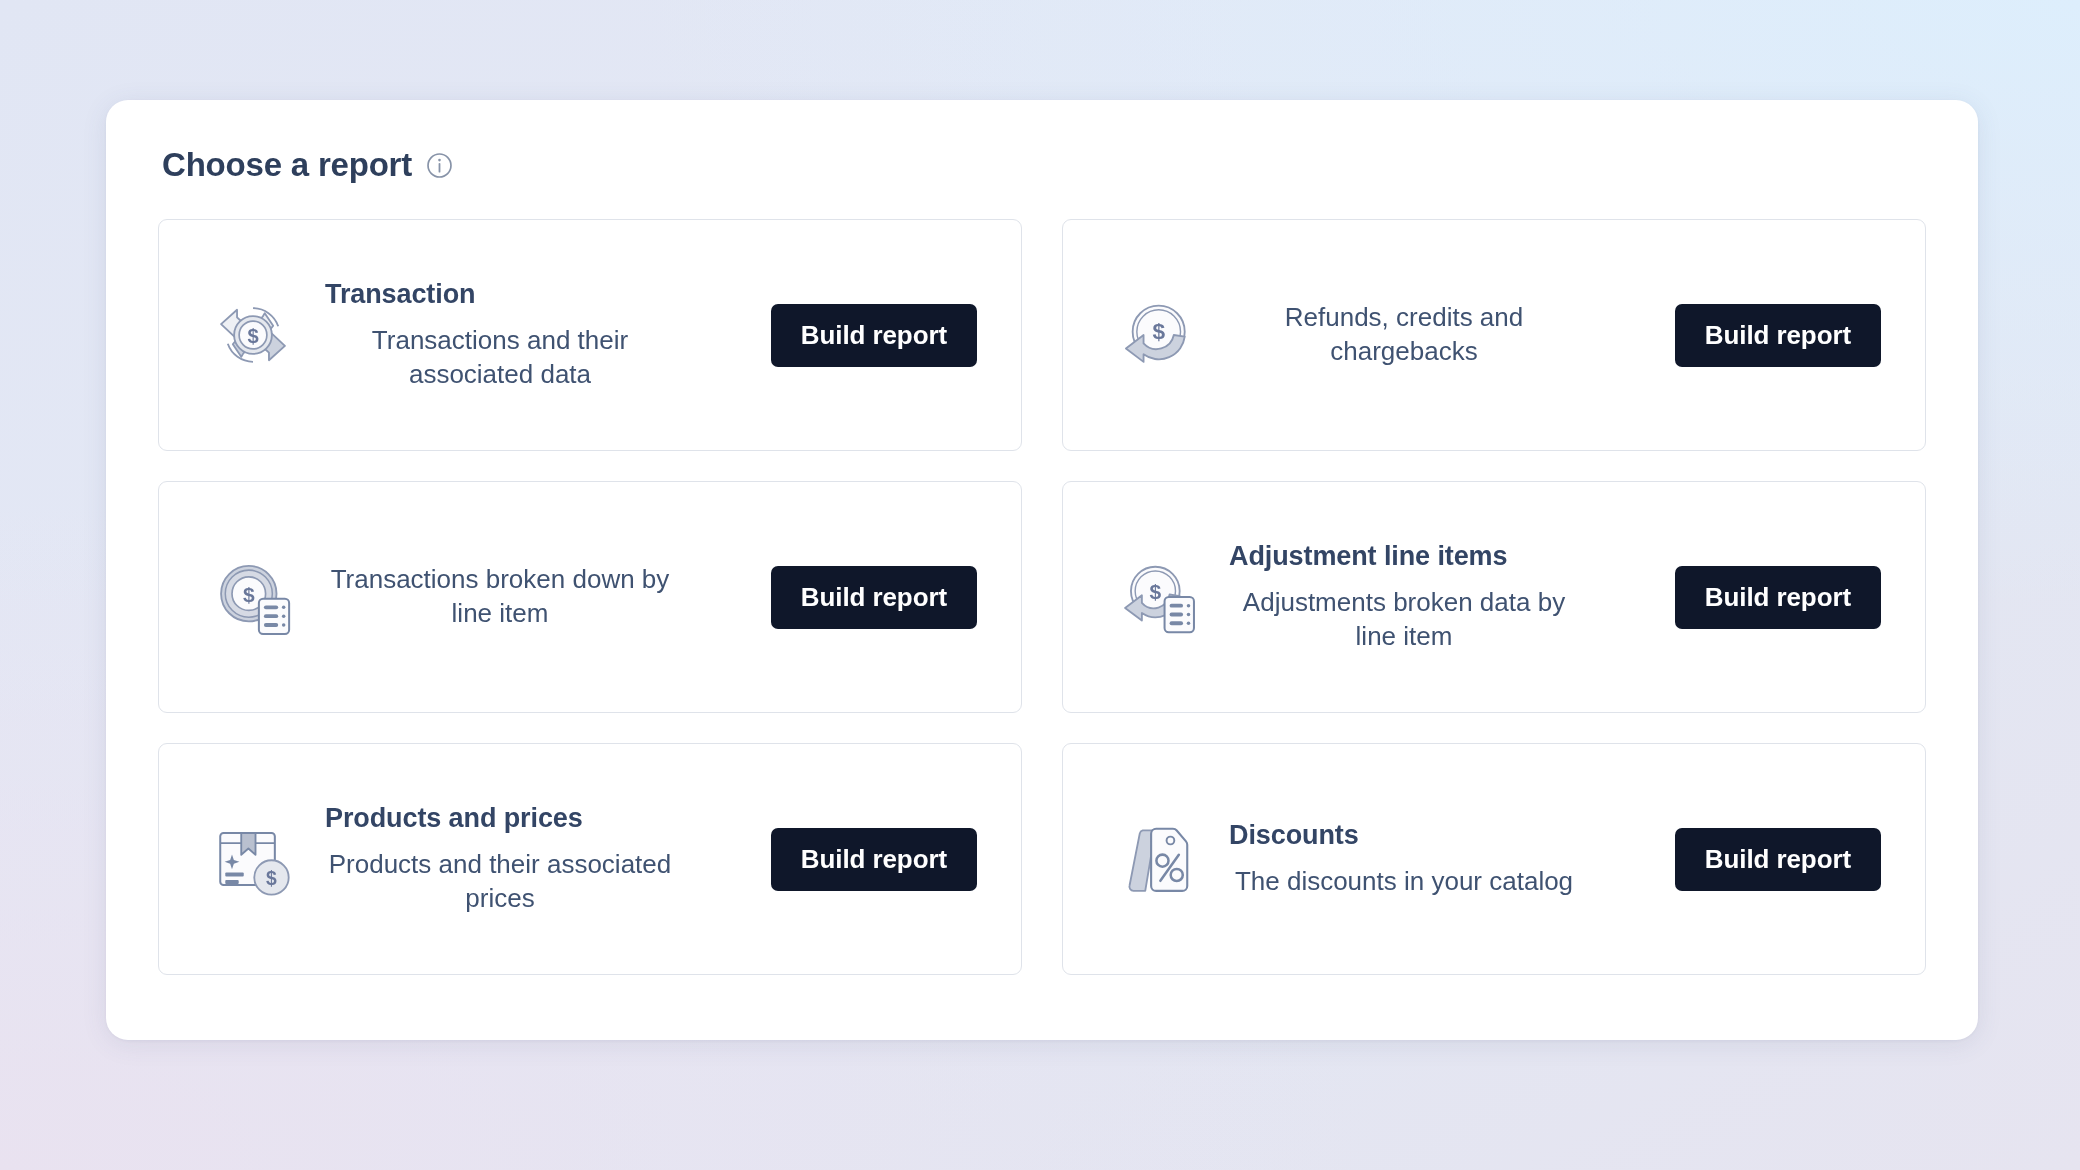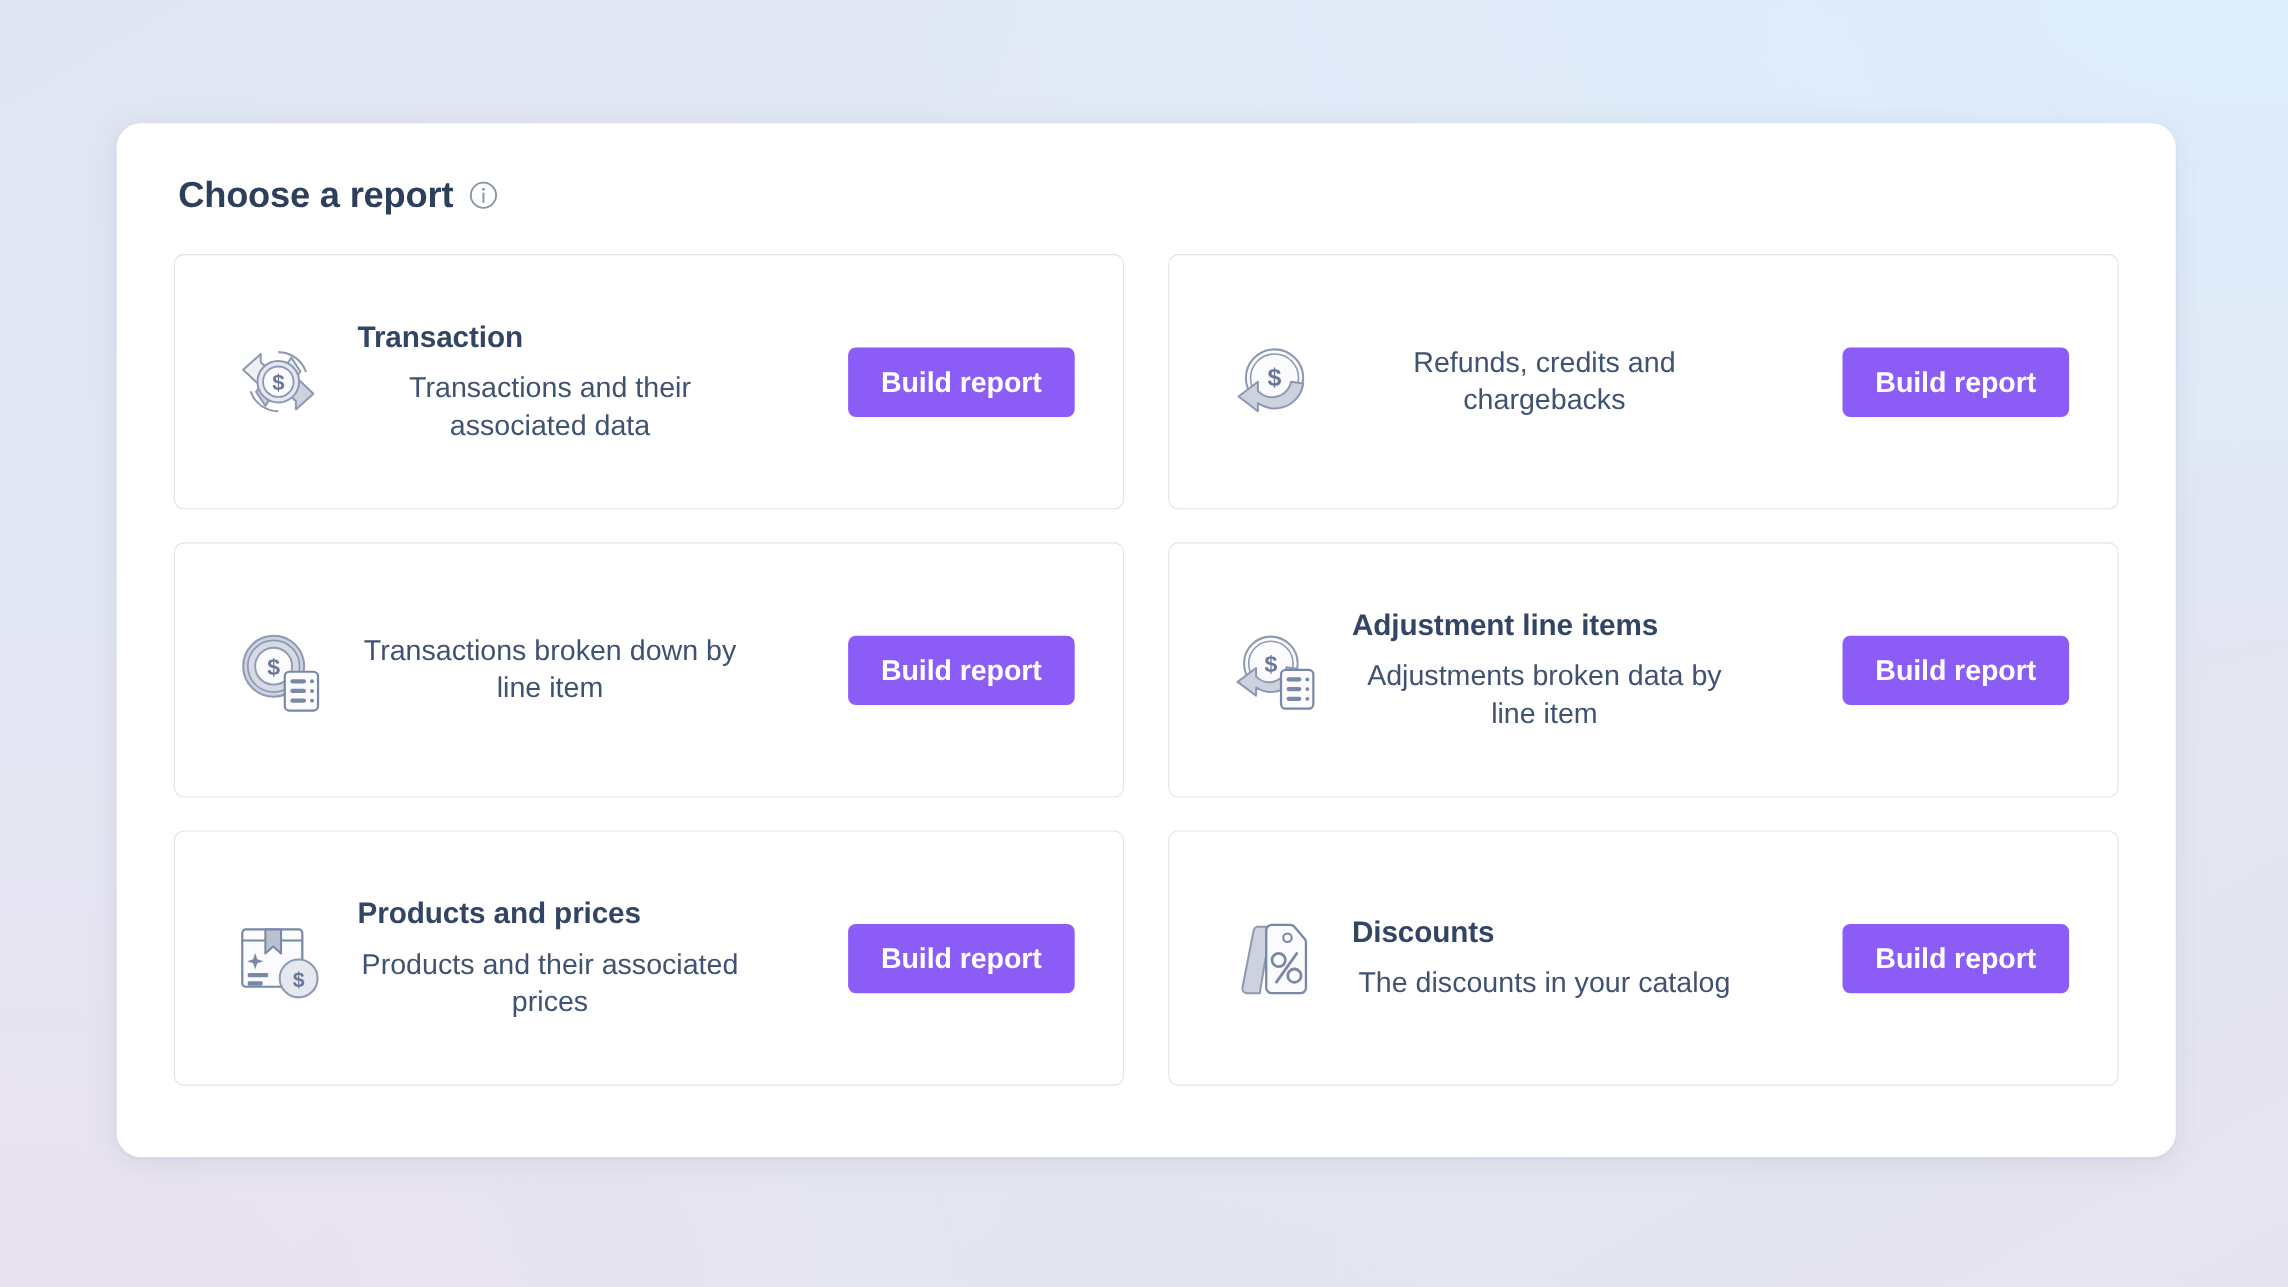--- a/index.html
+++ b/index.html
@@ -18,21 +18,21 @@
       linear-gradient(150deg, #e1e6f4 0%, #e4e8f5 42%, #e3e6f2 72%, #e6e4f0 100%);
     display: flex;
     align-items: flex-start;
     justify-content: flex-start;
   }
 
   
   .panel {
     position: absolute;
     left: 106px;
-    top: 112px;
+    top: 100px;
     width: 1872px;
     height: 940px;
     background: #ffffff;
     border-radius: 22px;
     box-shadow: 0 4px 26px rgba(64, 80, 120, 0.10),
                 0 1px 3px rgba(64, 80, 120, 0.06);
     padding: 48px 52px 56px 52px;
   }
 
   
@@ -105,21 +105,21 @@
     font-size: 26px;
     font-weight: 400;
     color: #3f5271;
     line-height: 1.3;
     max-width: 350px;
     text-align: center;
   }
 
   .build-button {
     flex: 0 0 auto;
-    background: #8b5cf6;
+    background: #0f172a;
     color: #ffffff;
     border: none;
     border-radius: 7px;
     font-family: "Liberation Sans", sans-serif;
     font-size: 26px;
     font-weight: 700;
     letter-spacing: -0.1px;
     padding: 18px 30px 19px 30px;
     cursor: pointer;
     white-space: nowrap;

